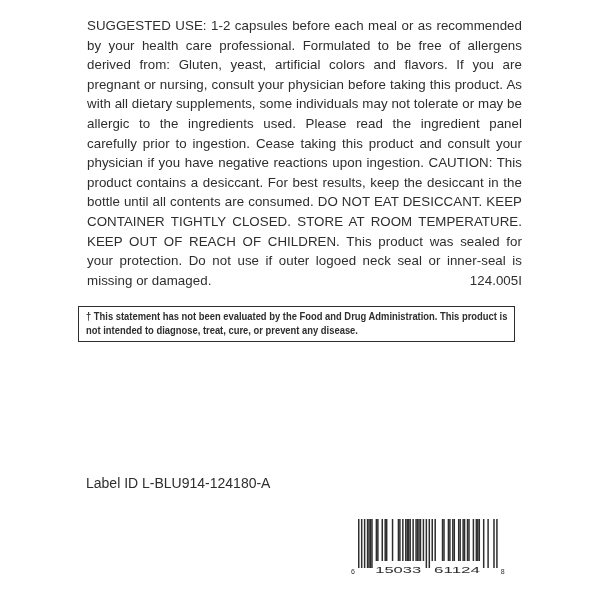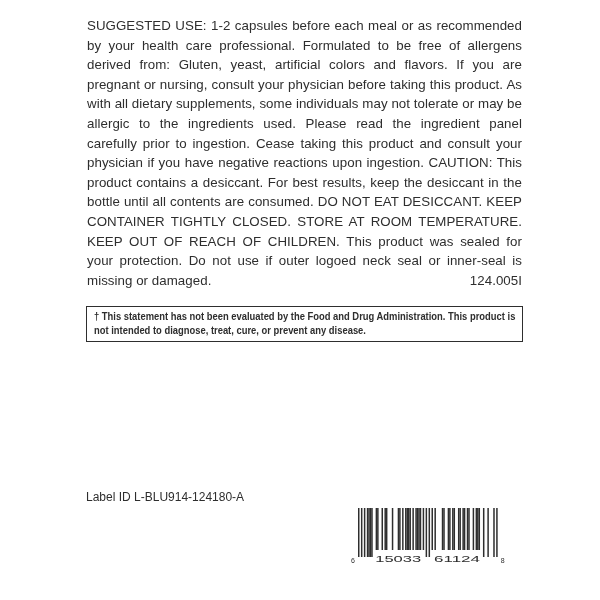--- a/index.html
+++ b/index.html
@@ -28,21 +28,21 @@
     text-align: justify;
     letter-spacing: 0.05px;
   }
   .doc-code {
     float: right;
   }
 
   
   .fda-box {
     position: absolute;
-    left: 86px;
+    left: 78px;
     top: 306px;
     width: 437px;
     box-sizing: border-box;
     border: 1.5px solid var(--ink, #2e2e2e);
     padding: 3px 7px 4px 7px;
     overflow: hidden;
   }
   .fda-inner {
     display: block;
     width: 486px;               
@@ -51,30 +51,30 @@
     font-weight: bold;
     font-size: 10.8px;
     line-height: 13.5px;
     text-align: left;
   }
 
   
   .label-meta {
     position: absolute;
     left: 86px;
-    top: 488px;
-    font-size: 12px;
+    top: 474px;
+    font-size: 14px;
     line-height: 19.5px;
   }
 
   
   .barcode {
     position: absolute;
     left: 344px;
-    top: 508px;
+    top: 519px;
     width: 168px;
     height: 58px;
     text-align: right;
   }
   .barcode svg { display: block; }
 </style>
 </head>
 <body>
 
 <div class="label-canvas" style="--ink: #2e2e2e; --paper: #ffffff;">

